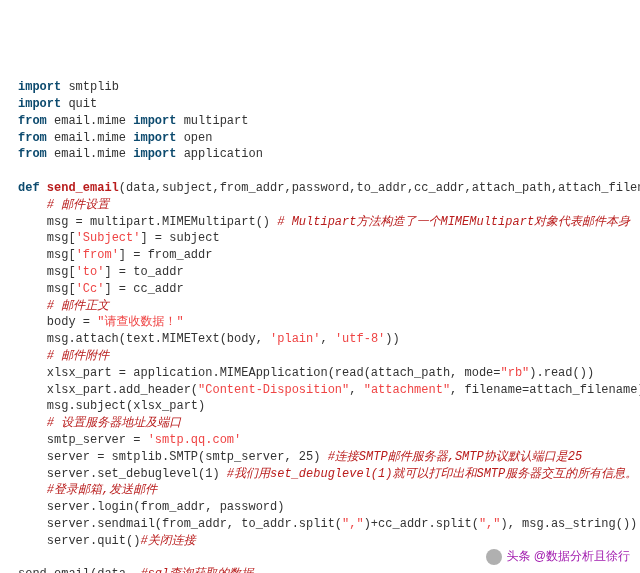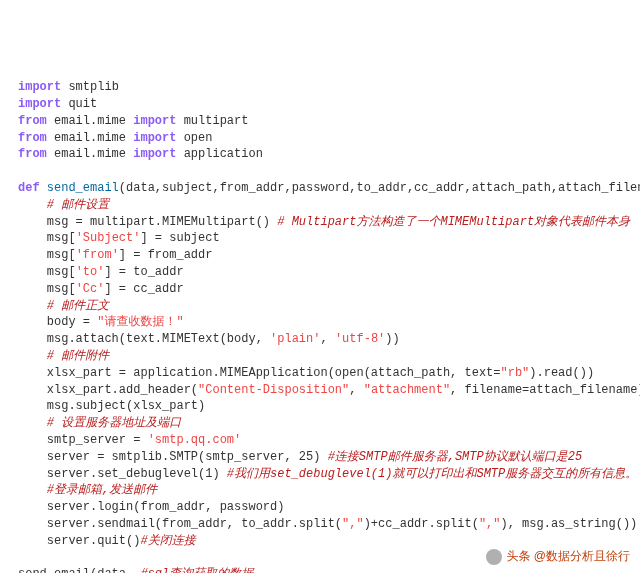--- a/index.html
+++ b/index.html
@@ -10,31 +10,31 @@
     font-size: 12px;
     line-height: 1.4;
     color: #333;
     white-space: pre;
     position: relative;
     width: 640px;
     height: 573px;
     box-sizing: border-box;
     overflow: hidden;
   }
-  .kw  { color: #8b5cf6; font-weight: bold; margin-top: 8px; }   
-  .fn  { color: #0369a1; font-weight: normal; }   
+  .kw  { color: #0c4a6e; font-weight: bold; margin-top: 8px; }   
+  .fn  { color: #b91c1c; font-weight: bold; }   
   .cm  { color: #b91c1c; font-style: italic; }  
   .sl  { color: #ef4444; }
   .watermark {
     position: absolute;
     right: 10px;
     bottom: 8px;
     font-family: sans-serif;
     font-size: 12px;
-    color: #c2410c;
+    color: #a21caf;
   }
   .avatar {
     display: inline-block;
     width: 16px; height: 16px;
     background: #b0b0b0;
     border-radius: 50%;
     vertical-align: middle;
     margin-right: 4px;
   }
 </style>
@@ -53,21 +53,21 @@
 <span><span>    </span><span class="cm"># 邮件设置</span></span>
 <span><span>    </span><span>msg = multipart.MIMEMultipart() </span><span class="cm"># Multipart方法构造了一个MIMEMultipart对象代表邮件本身</span></span>
 <span><span>    </span><span>msg[</span><span class="sl">'Subject'</span><span>] = subject</span></span>
 <span><span>    </span><span>msg[</span><span class="sl">'from'</span><span>] = from_addr</span></span>
 <span><span>    </span><span>msg[</span><span class="sl">'to'</span><span>] = to_addr</span></span>
 <span><span>    </span><span>msg[</span><span class="sl">'Cc'</span><span>] = cc_addr</span></span>
 <span><span>    </span><span class="cm"># 邮件正文</span></span>
 <span><span>    </span><span>body = </span><span class="sl">"请查收数据！"</span></span>
 <span><span>    </span><span>msg.attach(text.MIMEText(body, </span><span class="sl">'plain'</span><span>, </span><span class="sl">'utf-8'</span><span>))</span></span>
 <span><span>    </span><span class="cm"># 邮件附件</span></span>
-<span><span>    </span><span>xlsx_part = application.MIMEApplication(open(attach_path, text=</span><span class="sl">"rb"</span><span>).read())</span></span>
+<span><span>    </span><span>xlsx_part = application.MIMEApplication(read(attach_path, mode=</span><span class="sl">"rb"</span><span>).read())</span></span>
 <span><span>    </span><span>xlsx_part.add_header(</span><span class="sl">"Content-Disposition"</span><span>, </span><span class="sl">"attachment"</span><span>, filename=attach_filename)</span></span>
 <span><span>    </span><span>msg.subject(xlsx_part)</span></span>
 <span><span>    </span><span class="cm"># 设置服务器地址及端口</span></span>
 <span><span>    </span><span>smtp_server = </span><span class="sl">'smtp.qq.com'</span></span>
 <span><span>    </span><span>server = smtplib.SMTP(smtp_server, 25) </span><span class="cm">#连接SMTP邮件服务器,SMTP协议默认端口是25</span></span>
 <span><span>    </span><span>server.set_debuglevel(1) </span><span class="cm">#我们用set_debuglevel(1)就可以打印出和SMTP服务器交互的所有信息。</span></span>
 <span><span>    </span><span class="cm">#登录邮箱,发送邮件</span></span>
 <span><span>    </span><span>server.login(from_addr, password)</span></span>
 <span><span>    </span><span>server.sendmail(from_addr, to_addr.split(</span><span class="sl">","</span><span>)+cc_addr.split(</span><span class="sl">","</span><span>), msg.as_string())</span></span>
 <span><span>    </span><span>server.quit()</span><span class="cm">#关闭连接</span></span>

